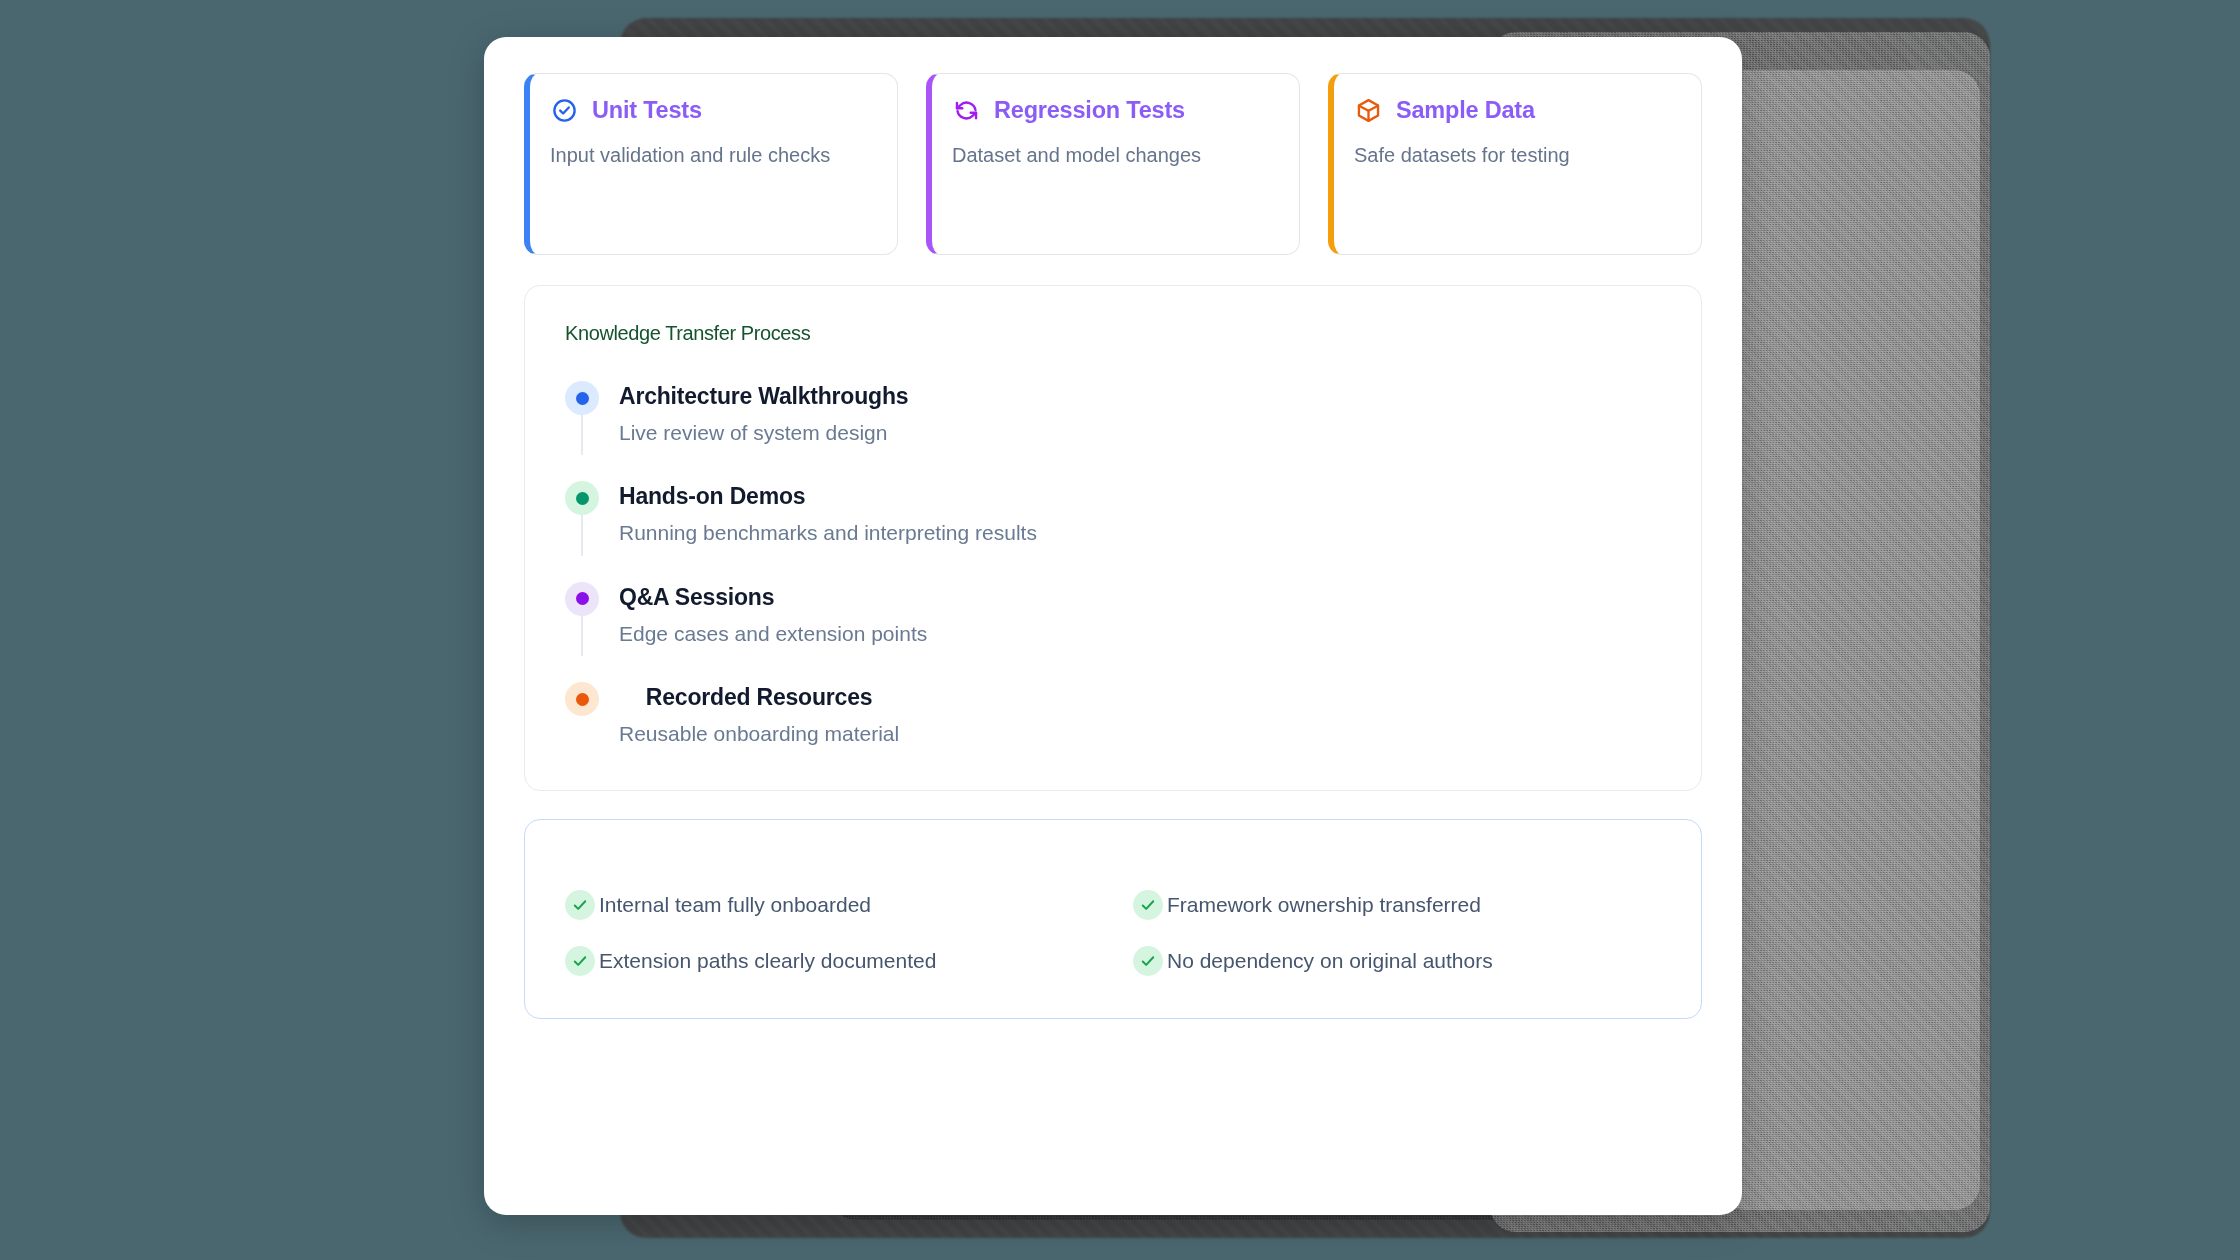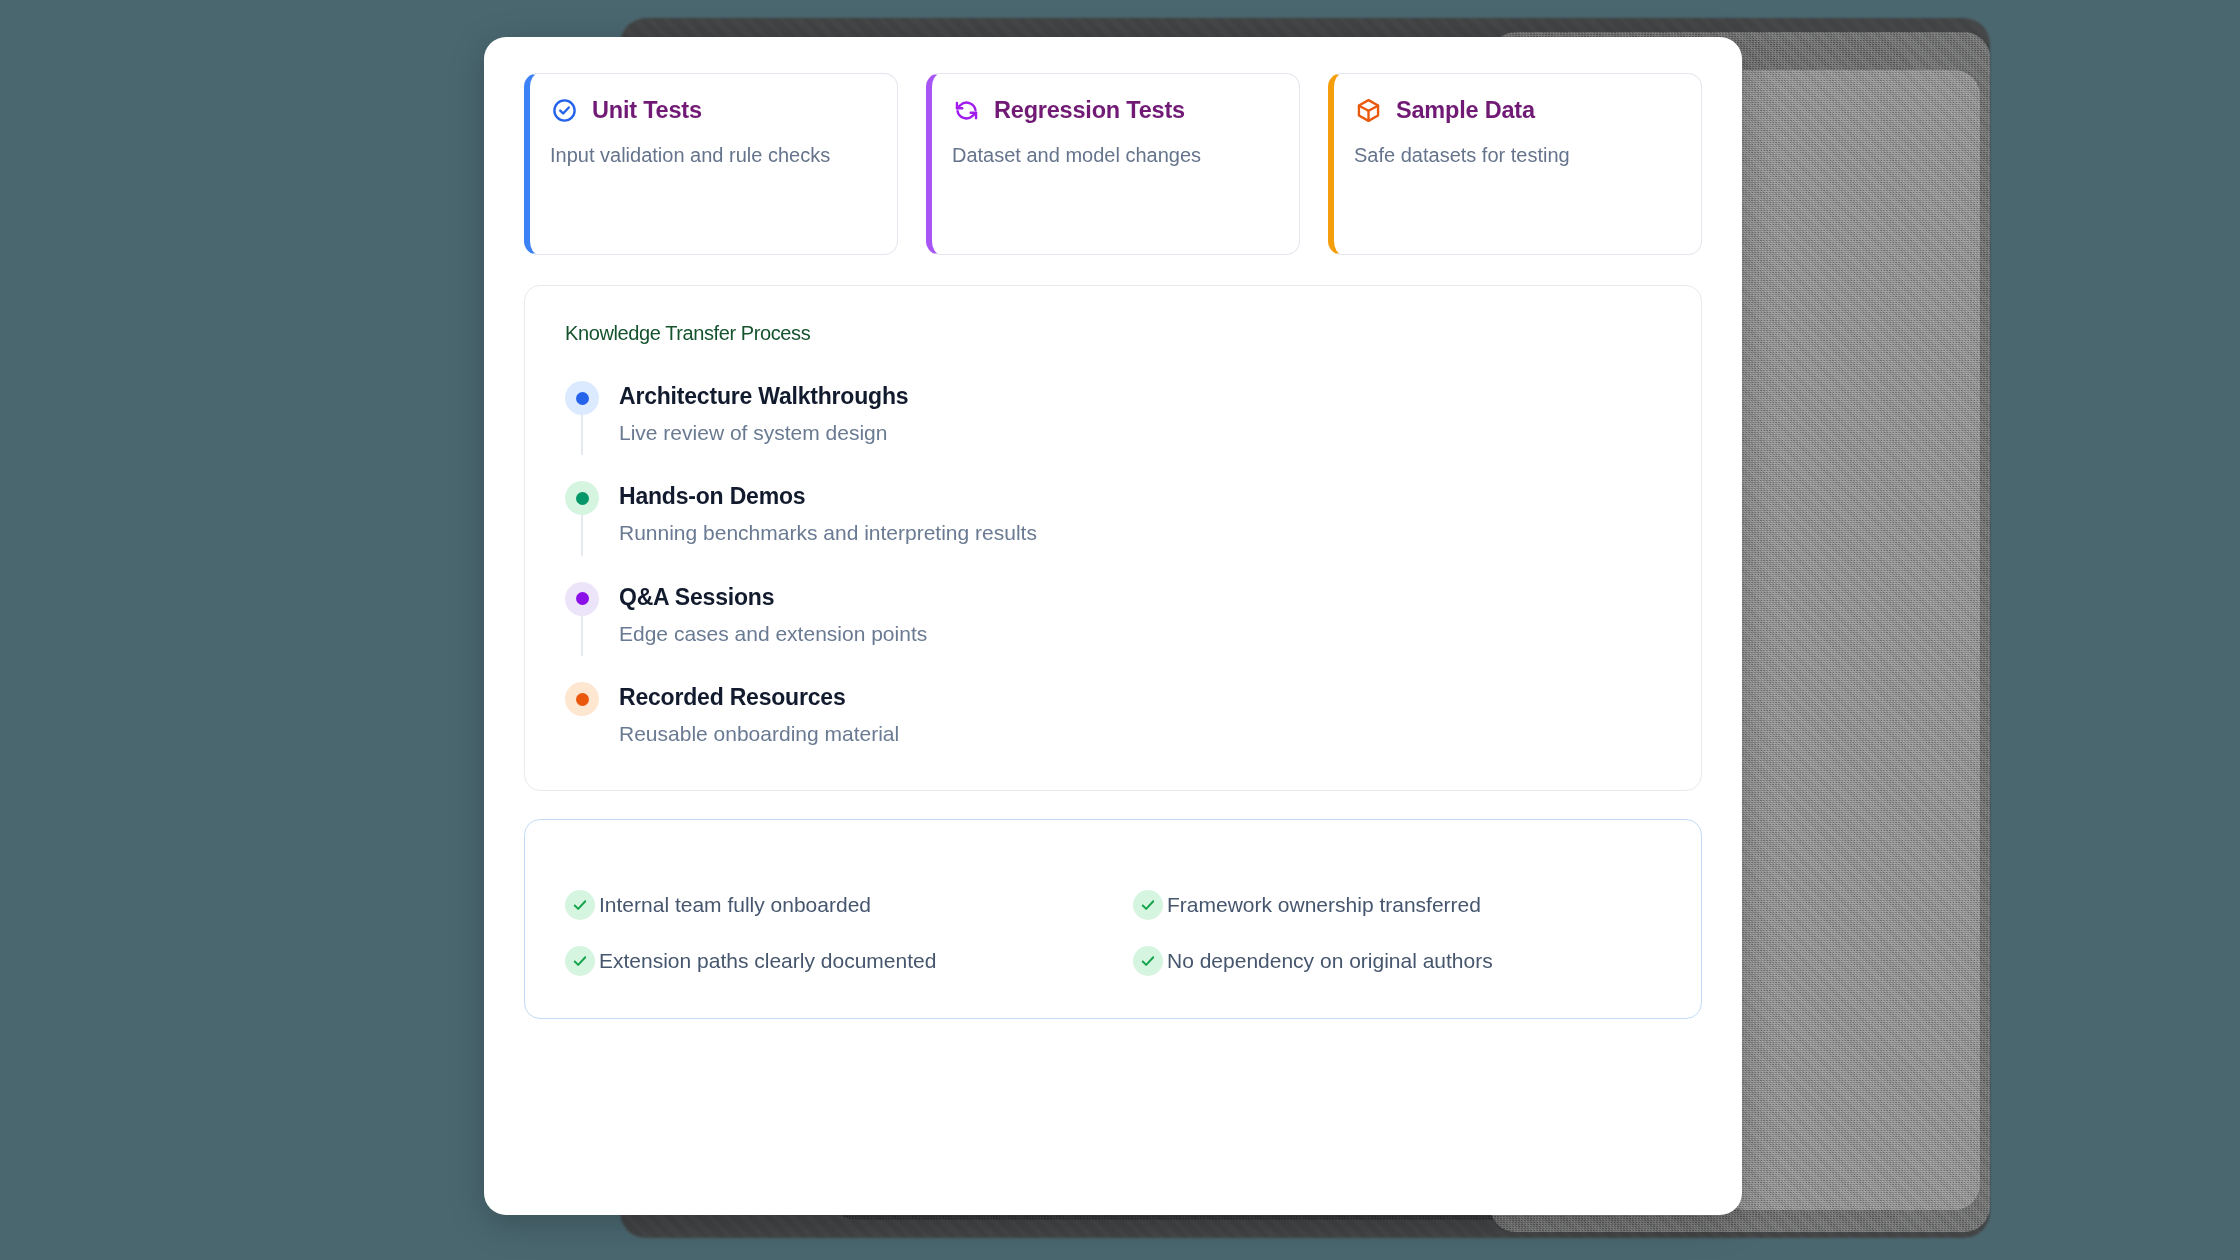--- a/index.html
+++ b/index.html
@@ -102,21 +102,21 @@
     height: 29px;
     flex: 0 0 29px;
     display: flex;
     align-items: center;
     justify-content: center;
   }
   .fc-icon svg { width: 27px; height: 27px; display: block; }
   .fc-title {
     font-size: 23.5px;
     font-weight: 700;
-    color: #701a75;
+    color: #8b5cf6;
     letter-spacing: -.2px;
     white-space: nowrap;
   }
   .fc-desc {
     font-size: 20px;
     line-height: 1.48;
     color: #65748c;
   }
 
   
@@ -136,21 +136,21 @@
   }
 
   
   .timeline { position: relative; }
   .tl-item {
     position: relative;
     display: flex;
     gap: 20px;
     padding-bottom: 34px;
   }
-  .tl-item:last-child { padding-bottom: 0; }
+  .tl-item:last-child { padding-bottom: 0; text-align: center; }
   .tl-marker-col {
     position: relative;
     flex: 0 0 34px;
     display: flex;
     justify-content: center;
   }
   .tl-line {
     position: absolute;
     top: 34px;
     bottom: -8px;

